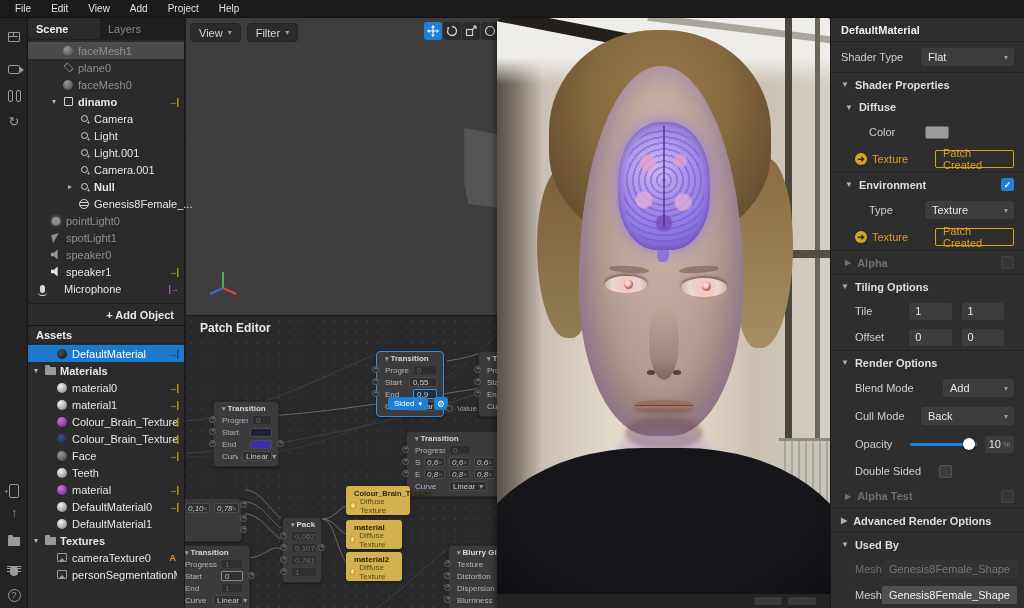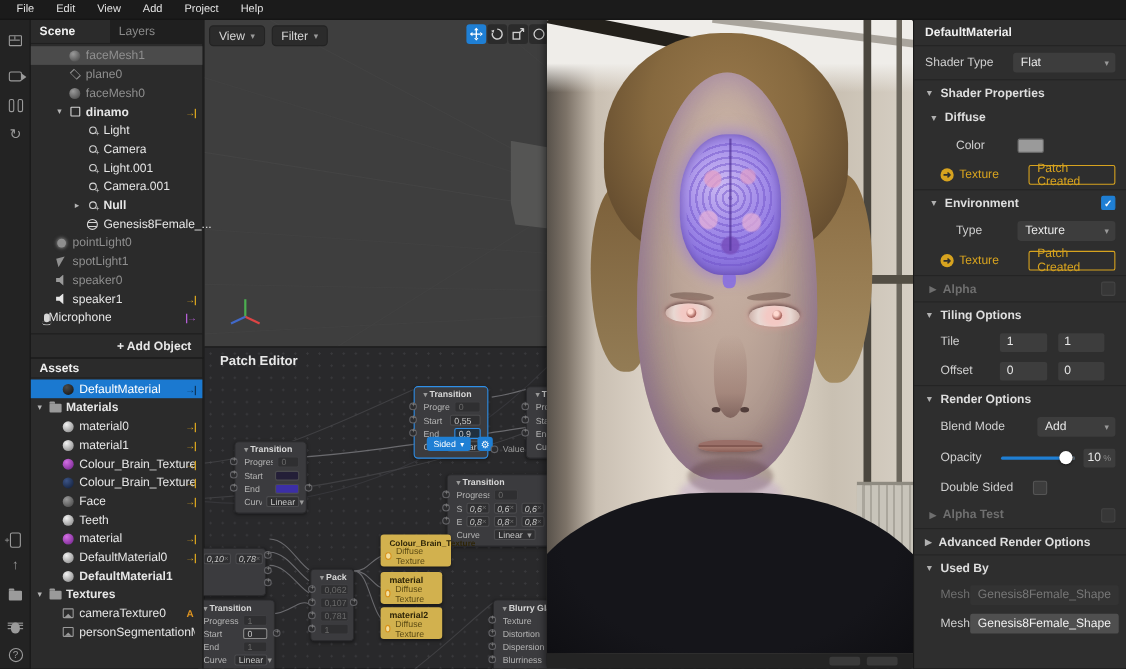--- a/index.html
+++ b/index.html
@@ -272,27 +272,27 @@
           <span class="ticon" style="left: 34px;">
             <span class="cube-ic"></span>
           </span>
           <span class="tlabel" style="left: 50px; font-weight: bold;">dinamo</span>
           <span class="tarrow y">→|</span>
         </div>
         <div class="trow lit">
           <span class="ticon" style="left: 50px;">
             <span class="null-ic"></span>
           </span>
-          <span class="tlabel" style="left: 66px;">Light</span>
+          <span class="tlabel" style="left: 66px;">Camera</span>
         </div>
         <div class="trow lit">
           <span class="ticon" style="left: 50px;">
             <span class="null-ic"></span>
           </span>
-          <span class="tlabel" style="left: 66px;">Camera</span>
+          <span class="tlabel" style="left: 66px;">Light</span>
         </div>
         <div class="trow lit">
           <span class="ticon" style="left: 50px;">
             <span class="null-ic"></span>
           </span>
           <span class="tlabel" style="left: 66px;">Light.001</span>
         </div>
         <div class="trow lit">
           <span class="ticon" style="left: 50px;">
             <span class="null-ic"></span>
@@ -334,21 +334,21 @@
           <span class="ticon" style="left: 22px;">
             <span class="spk-ic"></span>
           </span>
           <span class="tlabel" style="left: 38px;">speaker1</span>
           <span class="tarrow y">→|</span>
         </div>
         <div class="trow lit">
           <span class="ticon" style="left: 8px;">
             <span class="mic-ic"></span>
           </span>
-          <span class="tlabel" style="left: 16px;">Microphone</span>
+          <span class="tlabel" style="left: 36px;">Microphone</span>
           <span class="tarrow p">|→</span>
         </div>
       </div>
     <div class="addbar">+ Add Object</div>
   </div>
 
   <div id="asset-panel">
     <div id="asset-head">Assets</div>
     <div id="asset-list">
         <div class="trow lit bluesel">
@@ -417,21 +417,21 @@
           <span class="ticon" style="left: 28px;">
             <span class="sphere sp-light"></span>
           </span>
           <span class="tlabel" style="left: 44px;">DefaultMaterial0</span>
           <span class="tarrow y">→|</span>
         </div>
         <div class="trow lit">
           <span class="ticon" style="left: 28px;">
             <span class="sphere sp-light"></span>
           </span>
-          <span class="tlabel" style="left: 44px; font-weight: bold;">DefaultMaterial1</span>
+          <span class="tlabel" style="left: 44px;">DefaultMaterial1</span>
         </div>
         <div class="trow lit">
           <span class="texp" style="left: 3px;">▾</span>
           <span class="ticon" style="left: 16px;">
             <span class="fold"></span>
           </span>
           <span class="tlabel" style="left: 32px; font-weight: bold;">Textures</span>
         </div>
         <div class="trow lit">
           <span class="ticon" style="left: 28px;">
@@ -855,20 +855,24 @@
 
     <div class="sect">
         <span class="tri">▼</span>
         <span>Render Options</span>
       </div>
     <div class="irow ind1" style="height:28px">
       <span class="lbl" style="width:88px">Blend Mode</span>
       <span class="dd">Add</span>
     </div>
     <div class="irow ind1" style="height:28px">
+      <span class="lbl" style="width:66px">Cull Mode</span>
+      <span class="dd">Back</span>
+    </div>
+    <div class="irow ind1" style="height:28px">
       <span class="lbl" style="width:60px">Opacity</span>
       <span class="slider">
           <span class="rest"></span>
           <span class="thumb"></span>
         </span>
       <span class="valbox">
           <span>10</span>
           <span class="unit">%</span>
         </span>
     </div>

